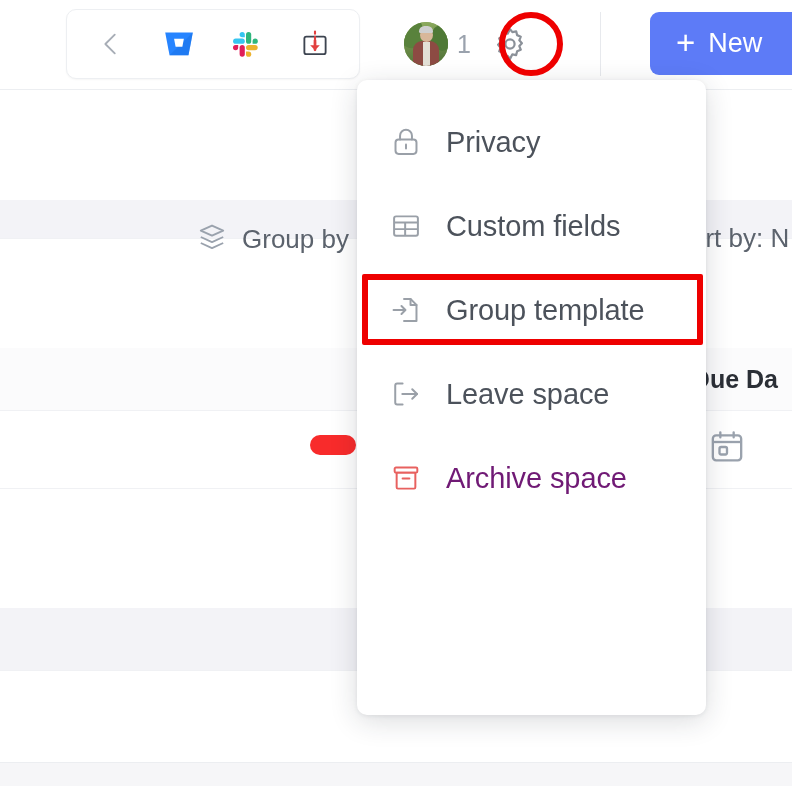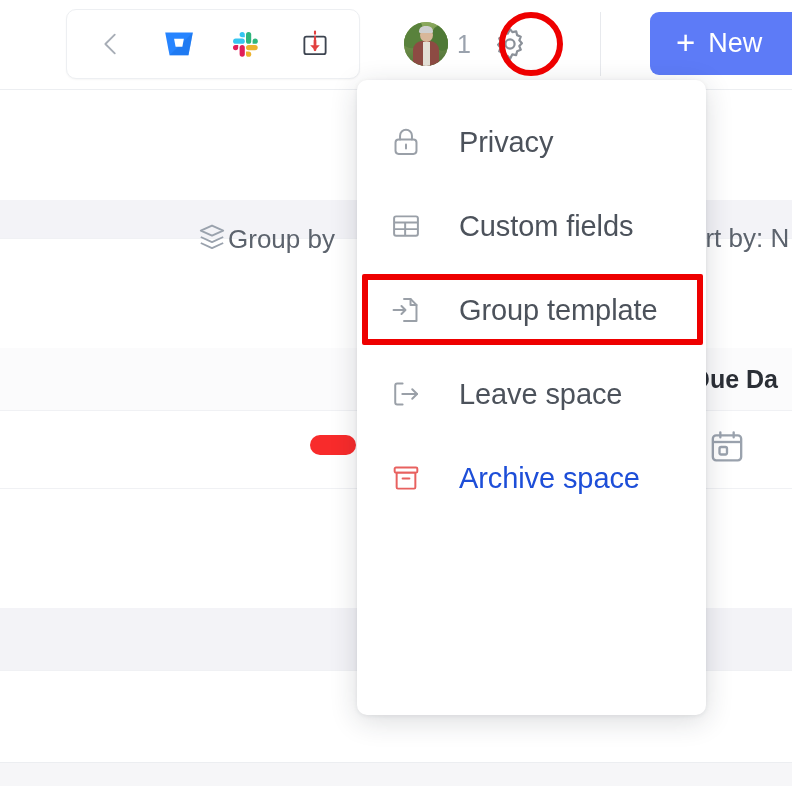--- a/index.html
+++ b/index.html
@@ -124,20 +124,21 @@
     position: absolute;
     left: 0; top: 90px;
     width: 792px; height: 110px;
     background: #ffffff;
   }
   .group-by {
     position: absolute;
     left: 196px; top: 131px;
     display: flex;
     align-items: center;
+    gap: 14px;
     cursor: pointer;
   }
   .group-by .label {
     font-size: 26px;
     color: #5c636d;
   }
   .sort-by {
     position: absolute;
     left: 691px; top: 133px;
     font-size: 26px;
@@ -196,31 +197,31 @@
     border-radius: 10px;
     box-shadow: 0 6px 28px rgba(28,36,48,.16), 0 1px 4px rgba(28,36,48,.08);
     padding-top: 20px;
     box-sizing: border-box;
     z-index: 5;
   }
   .mitem {
     height: 84px;
     display: flex;
     align-items: center;
-    gap: 35px;
+    gap: 22px;
     padding-left: 31px;
     box-sizing: border-box;
     cursor: pointer;
   }
   .mitem .mlabel {
     font-size: 29px;
     color: #4c525b;
     letter-spacing: -.1px;
   }
-  .mitem.danger .mlabel { color: #1d4ed8; }
+  .mitem.danger .mlabel { color: #701a75; }
   .mitem .micon {
     width: 36px; height: 36px;
     display: flex; align-items: center; justify-content: center;
     flex: none;
   }
 
   
   .anno-box {
     position: absolute;
     left: 362px; top: 274px;

